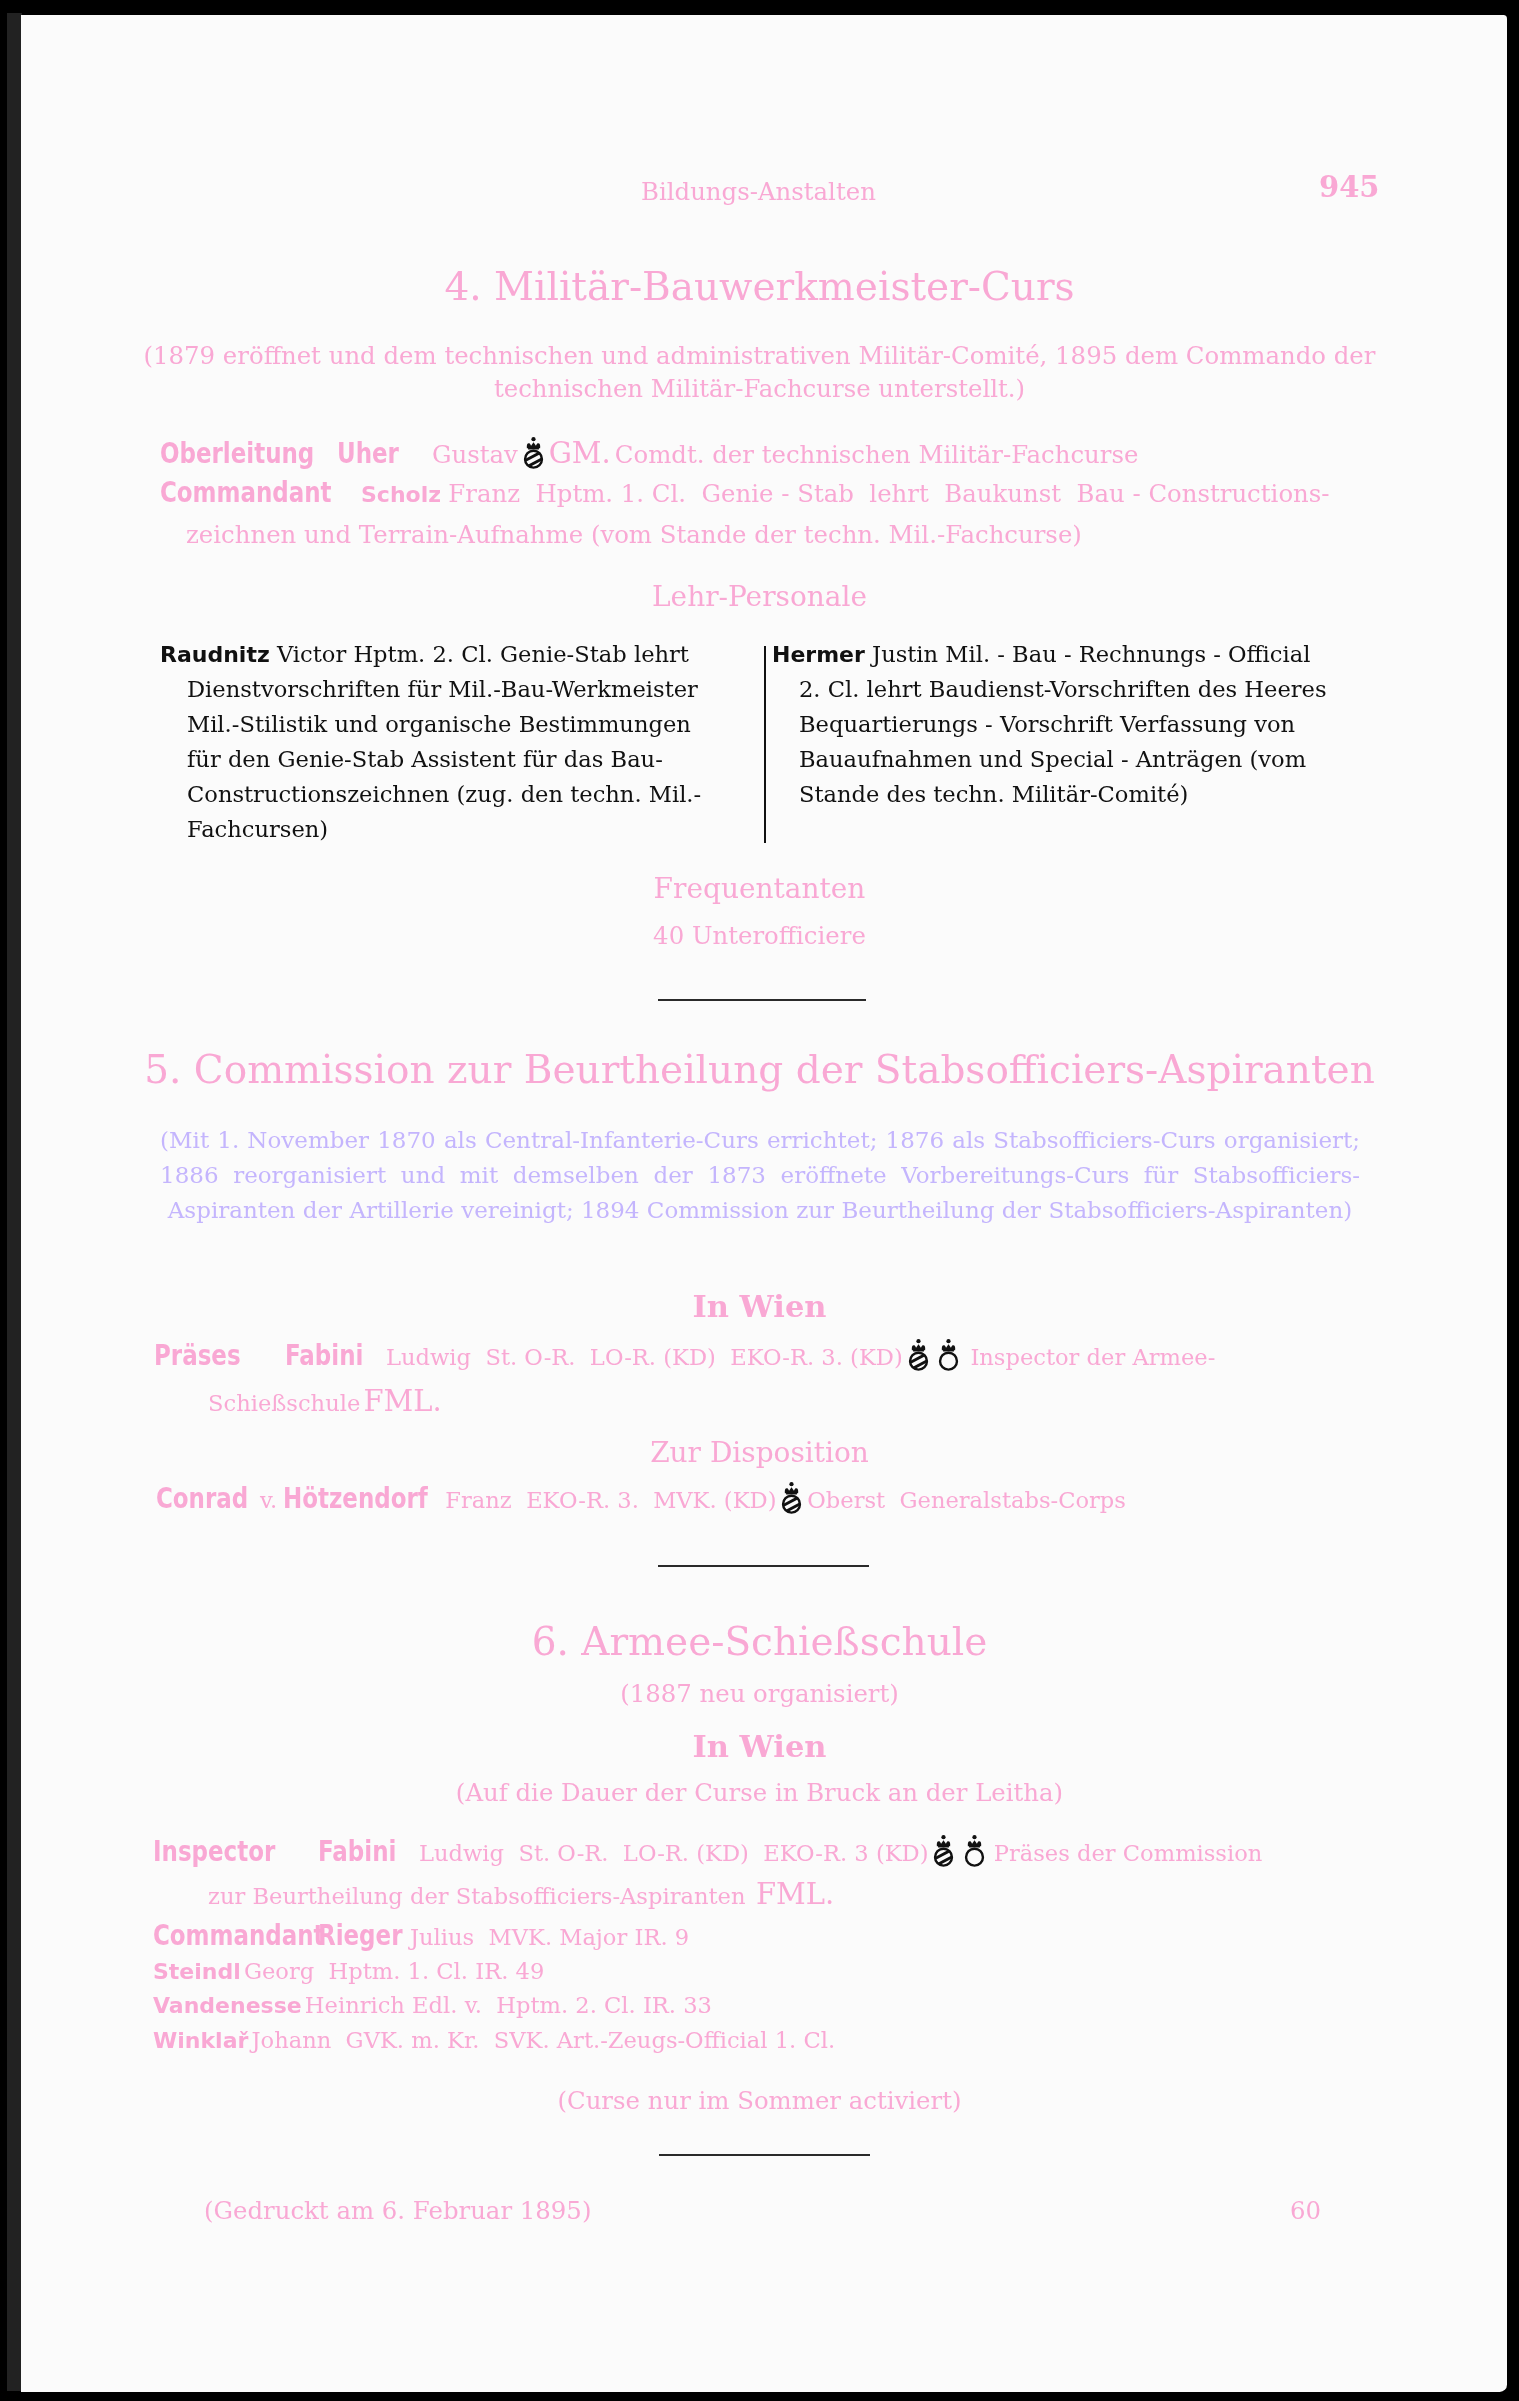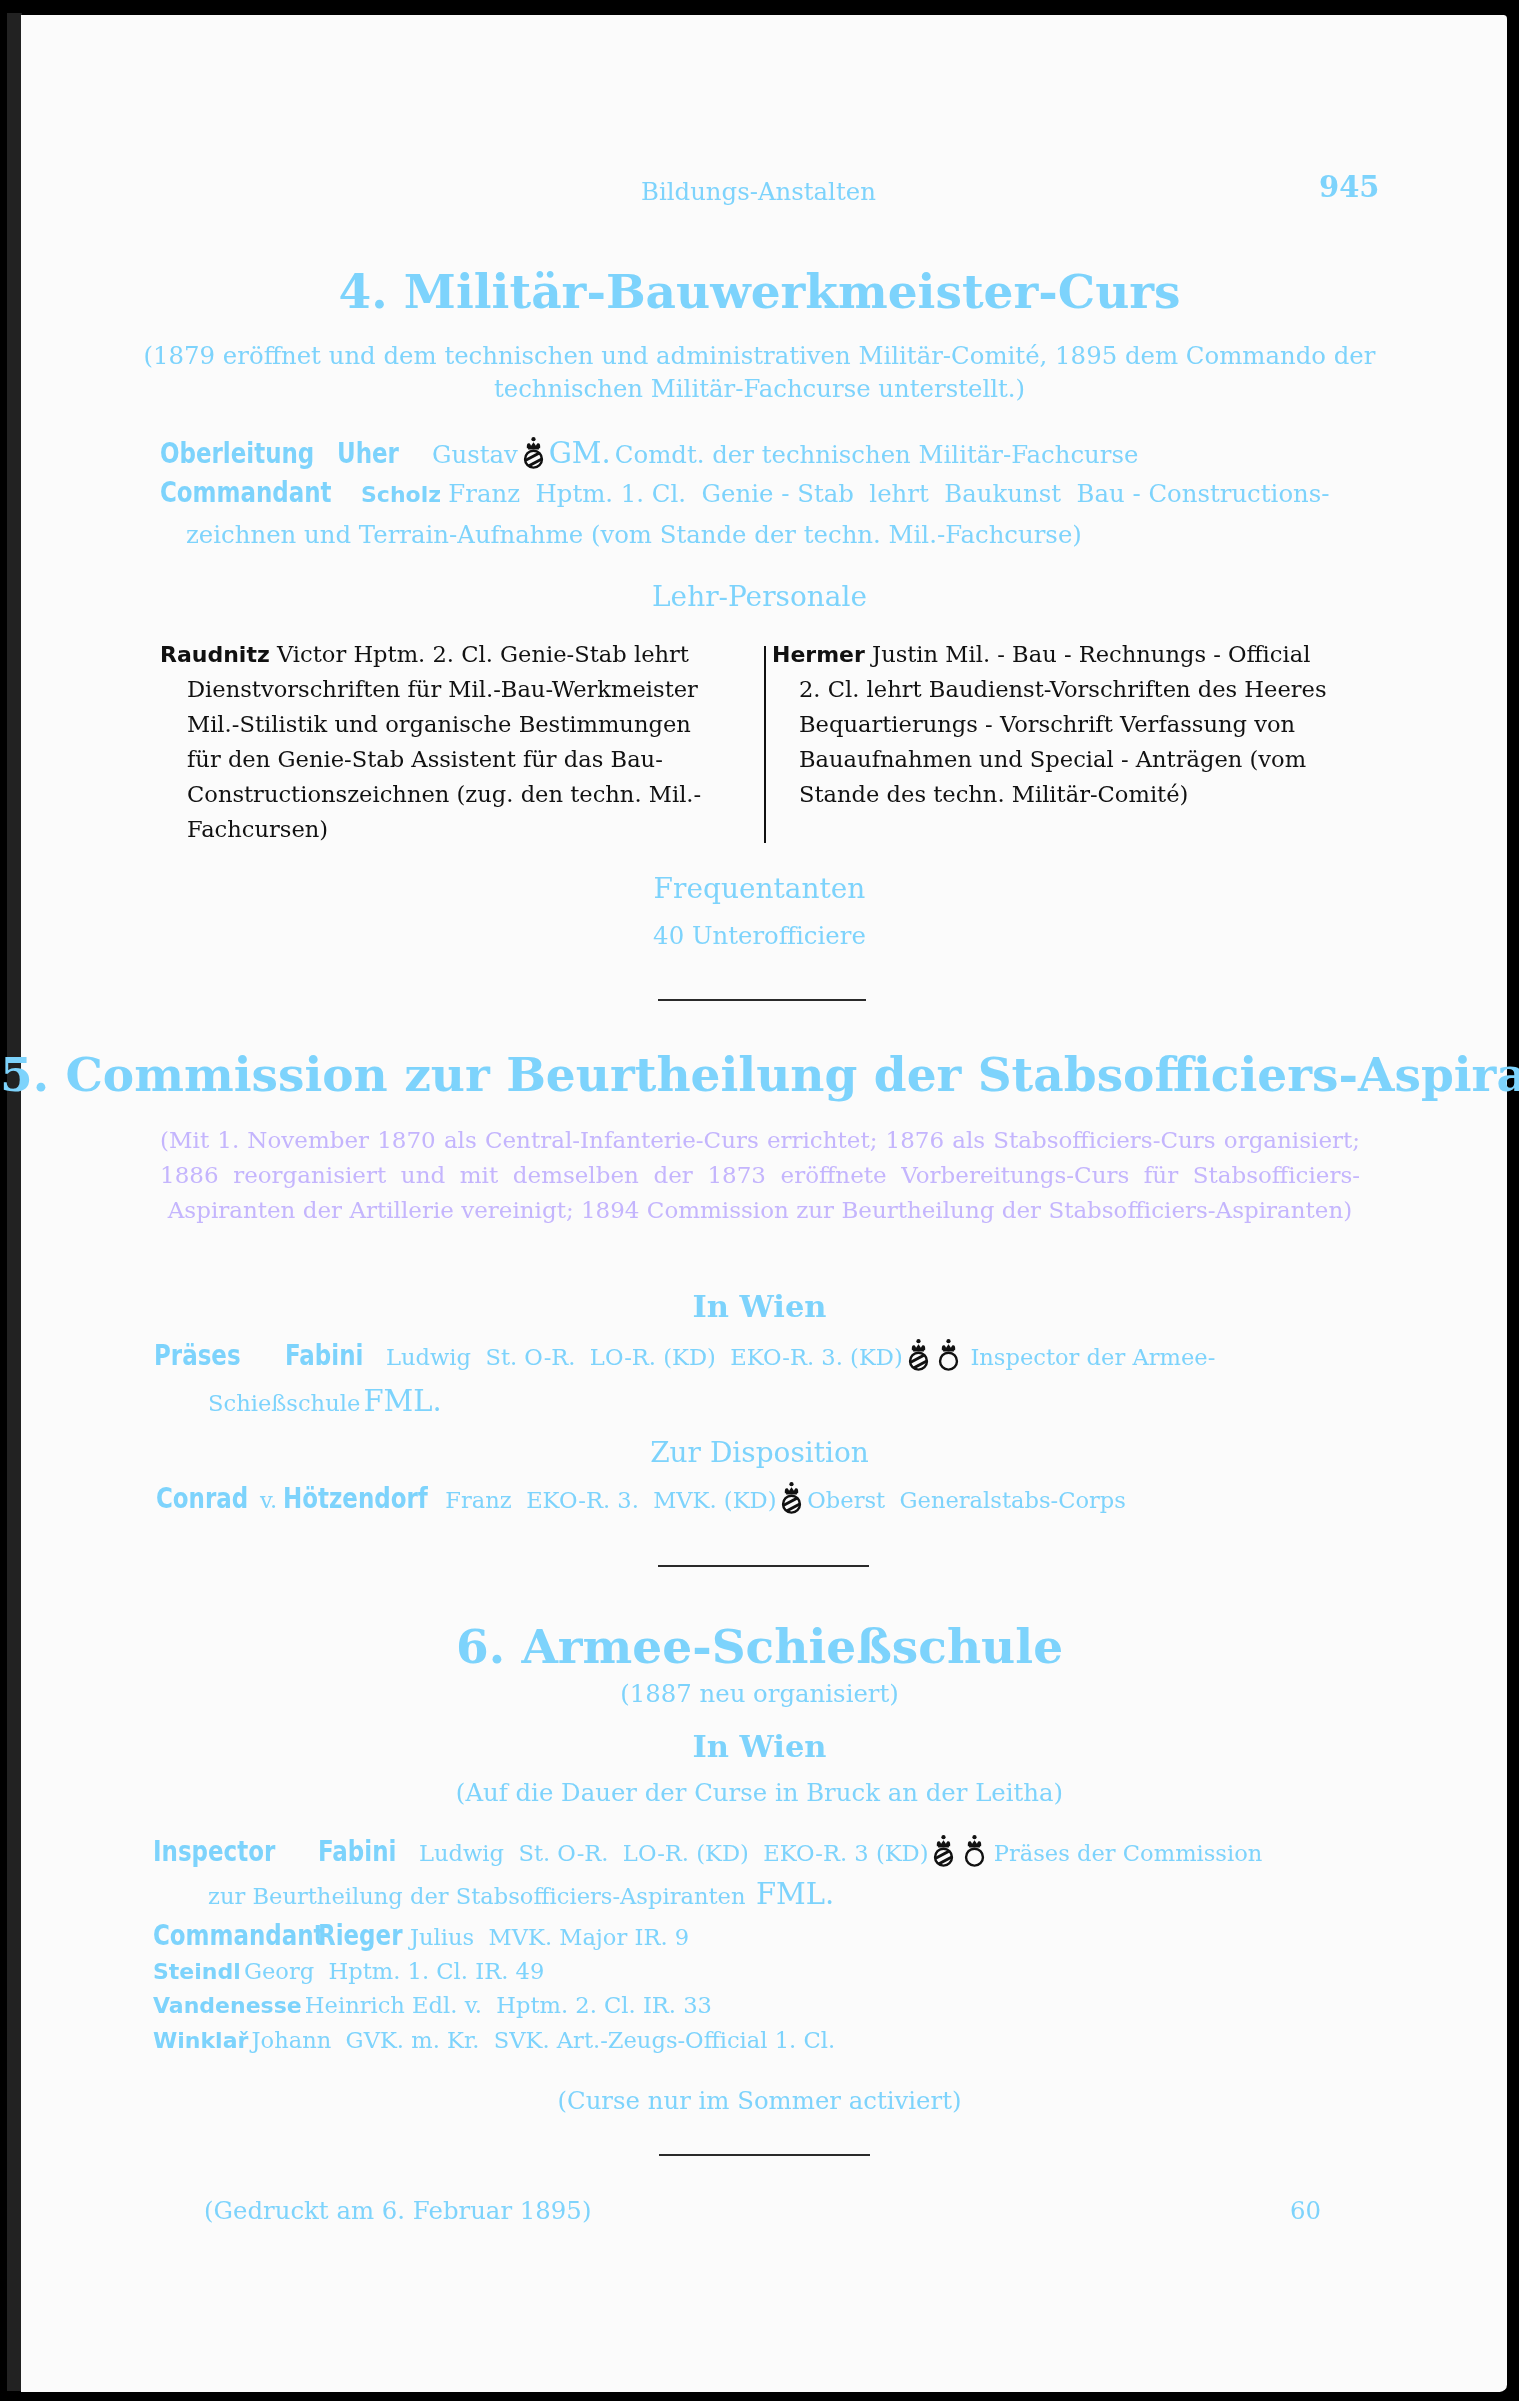--- a/index.html
+++ b/index.html
@@ -2,26 +2,26 @@
 <html style="font-size:9.8px"><head>
 <meta charset="utf-8">
 <style>
   html, body { margin: 0; padding: 0; background: #000; }
   body { width: 1519px; height: 2401px; position: relative; overflow: hidden; }
   .page {
     position: absolute; left: 21.4px; top: 14.7px; width: 1486px; height: 2377px;
     background: #fbfbfb; border-radius: 0 3.7px 7.3px 0;
   }
   .scan-edge-left { position: absolute; left: 7.3px; top: 13.4px; width: 14.7px; height: 2378px; background: #222; }
-  .abs { position: absolute; white-space: nowrap; color: #7dd3fc; }
+  .abs { position: absolute; white-space: nowrap; color: #f9a8d4; }
   .serif { font-family: "DejaVu Serif", "Liberation Serif", serif; }
   .sans-b { font-family: "DejaVu Sans", "Liberation Sans", sans-serif; font-weight: bold; }
   .center { left: 0; width: 1519px; text-align: center; }
   .running-head { font-size: 24.4px; }
-  .h1 { font-size: 47px; font-weight: bold; letter-spacing: 0px; }
+  .h1 { font-size: 39px; font-weight: normal; letter-spacing: 0px; }
   .body { font-size: 24.4px; }
   .small { font-size: 22.6px; }
   .ital { font-size: 28px; }
   .label-b { font-size: 28px; font-weight: bold; transform: scaleX(0.82); transform-origin: left center; display: inline-block; }
   .name-b { font-size: 28px; font-weight: bold; transform: scaleX(0.82); transform-origin: left center; display: inline-block; }
   .name-sm { font-size: 22px; font-weight: bold; margin-top: 8px; }
   .sep { position: absolute; height: 2.4px; background: #2a2a2a; }
   .col { position: absolute; font-size: 22.6px; line-height: 35px; white-space: normal; color: #111; }
   .col p { margin: 0; text-align: justify; text-align-last: left; }
   .col .cont { padding-left: 27px; }

